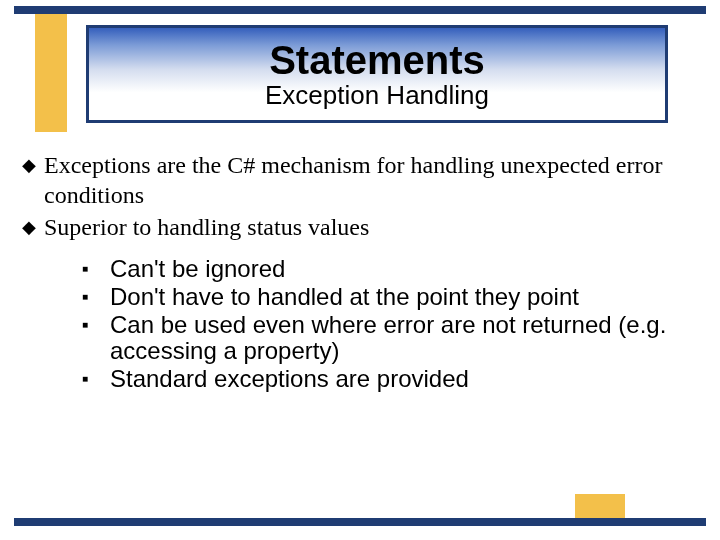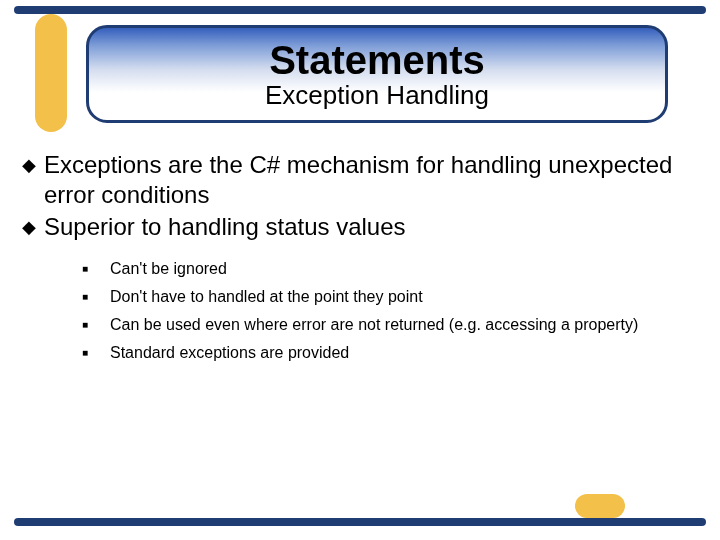--- a/index.html
+++ b/index.html
@@ -1,15 +1,15 @@
 <!DOCTYPE html>
 <html><head>
 <meta charset="utf-8">
 <style>
-  * { margin: 0; padding: 0; box-sizing: border-box; border-radius: 21px; }
+  * { margin: 0; padding: 0; box-sizing: border-box; }
   body {
     width: 720px;
     height: 540px;
     background: #fff;
     font-family: Arial, Helvetica, sans-serif;
     position: relative;
     overflow: hidden;
   }
   .top-rule {
     position: absolute;
@@ -68,39 +68,40 @@
     width: 24px;
     flex: 0 0 24px;
     font-size: 18px;
     line-height: 30px;
     text-align: left;
     padding-left: 2px;
   }
   .lvl1 .txt {
     font-size: 24px;
     line-height: 30px;
+    font-family: Liberation Serif, serif;
   }
   .lvl2-wrap {
     margin-top: 14px;
     margin-left: 62px;
   }
   .lvl2 {
     display: flex;
     align-items: flex-start;
     margin-bottom: 2px;
   }
   .lvl2 .bullet {
     width: 28px;
     flex: 0 0 28px;
     font-size: 10px;
     line-height: 26px;
     text-align: left;
   }
   .lvl2 .txt {
-    font-size: 16px;
+    font-size: 24px;
     line-height: 26px;
   }
   .bottom-rule {
     position: absolute;
     left: 14px;
     right: 14px;
     bottom: 14px;
     height: 8px;
     background: #1f3c73;
   }

